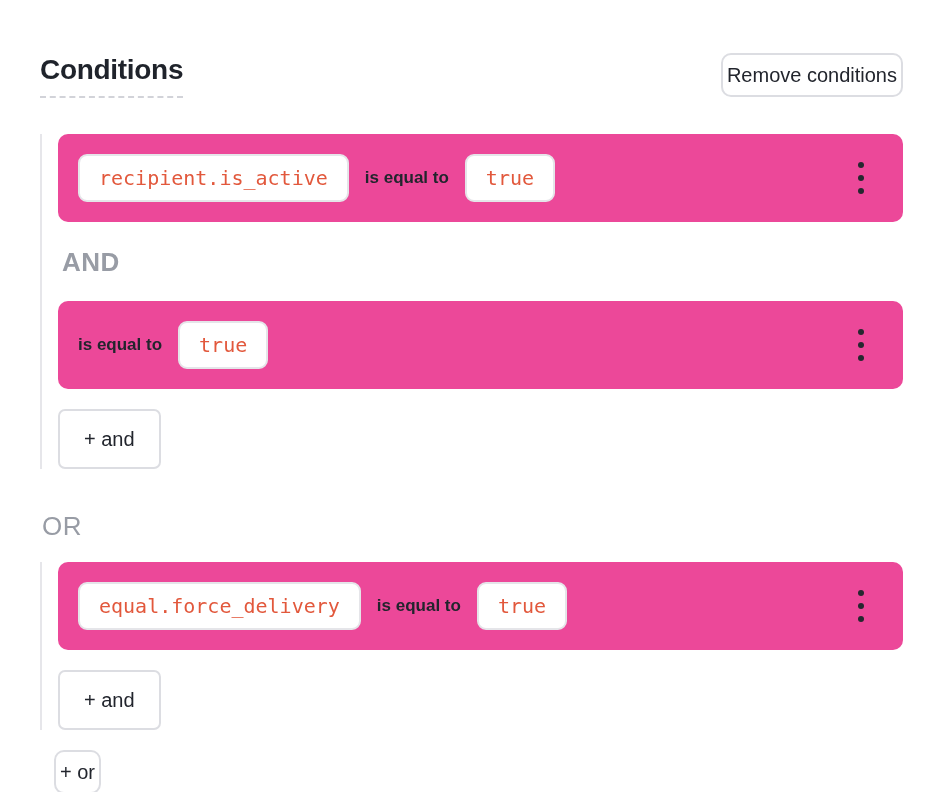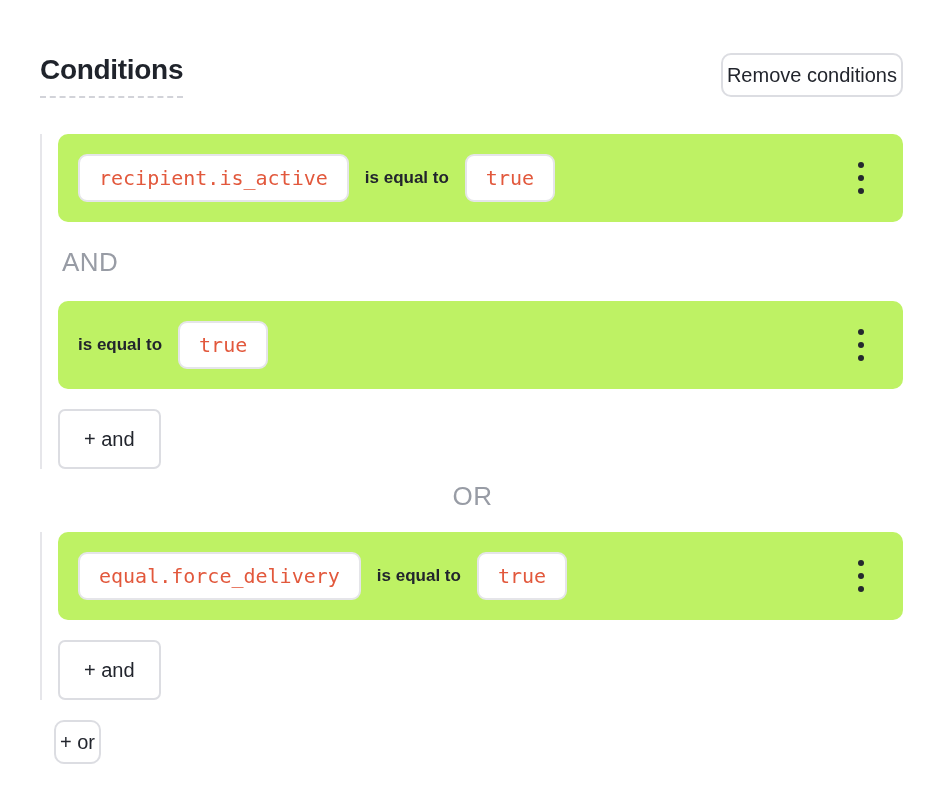--- a/index.html
+++ b/index.html
@@ -43,21 +43,21 @@
   .btn-or { padding: 8px 4px; margin: 20px 0 0 14px; }
 
   .group {
     border-left: 2px solid #e6e6ea;
     padding-left: 16px;
   }
   .cond-row {
     display: flex;
     align-items: center;
     gap: 16px;
-    background: #bef264;
+    background: #ec4899;
     border-radius: 10px;
     padding: 20px;
     text-align: right;
   }
   .pill {
     font-family: "DejaVu Sans Mono", monospace;
     font-size: 20px;
     line-height: 24px;
     color: #e2583c;
     background: #ffffff;
@@ -84,34 +84,33 @@
   }
   .kebab i {
     width: 6px;
     height: 6px;
     border-radius: 50%;
     background: #25282f;
     display: block;
   }
   .joiner {
     font-size: 26px;
-    font-weight: 400;
+    font-weight: 700;
     letter-spacing: 0.5px;
     color: #989ca5;
     line-height: 30px;
     margin: 25px 0 24px 4px;
   }
   .or-label {
     font-size: 26px;
     font-weight: 500;
     letter-spacing: 0.5px;
     color: #989ca5;
     line-height: 30px;
-    margin: 12px 0 21px 2px;
-    text-align: center;
+    margin: 42px 0 21px 2px;
   }
 </style>
 </head>
 <body>
 
 <div class="page">
 
   <div class="header-row">
     <h2 class="title">Conditions</h2>
     <button class="btn btn-remove">Remove conditions</button>

